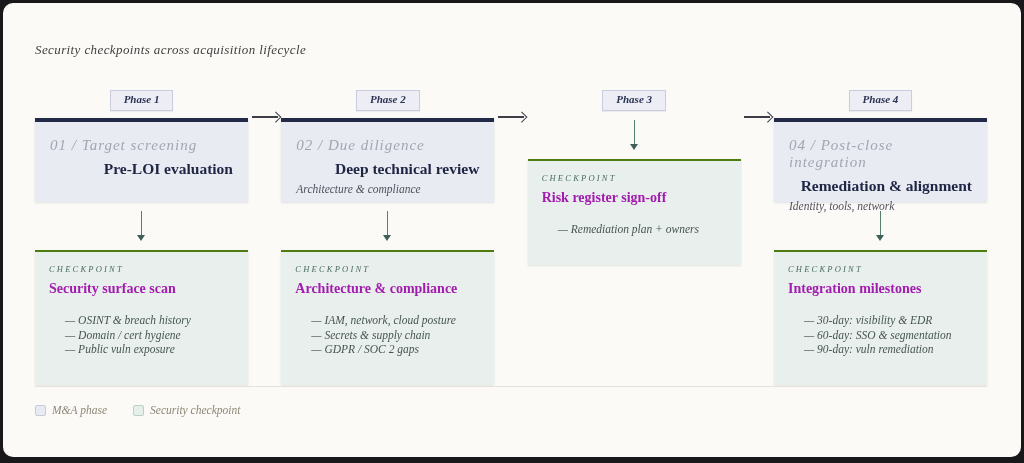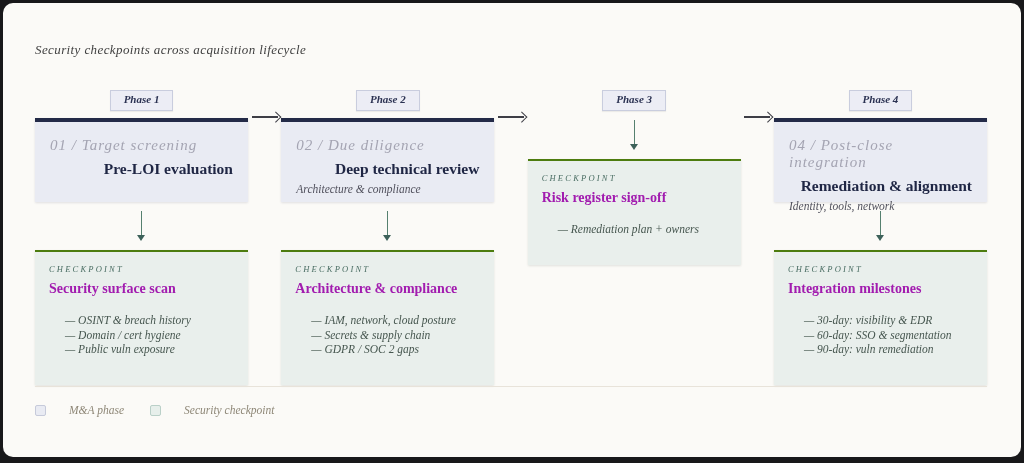--- a/index.html
+++ b/index.html
@@ -71,21 +71,21 @@
     transform:rotate(45deg);
   }
   .h-arrow.a1{left:249px;} .h-arrow.a2{left:495px;} .h-arrow.a3{left:741px;}
   .legend-divider{
     position:absolute;left:32px;top:383px;width:952px;height:1px;background:#e8e3da;
   }
   .legend{
     position:absolute;left:32px;top:401px;display:flex;gap:26px;align-items:center;
   }
   .legend-item{
-    display:flex;align-items:center;gap:23px;
+    display:flex;align-items:center;gap:6px;
     font-style:italic;font-size:11.5px;color:#8e8777;
   }
   .swatch{width:11px;height:11px;border-radius:2px;box-sizing:border-box;}
   .swatch.phase{background:#e9ebf3;border:1px solid #c6cada;}
   .swatch.checkpoint{background:#e7efeb;border:1px solid #bad0c8;}
 </style>
 </head>
 <body>
 
 <div class="panel">

